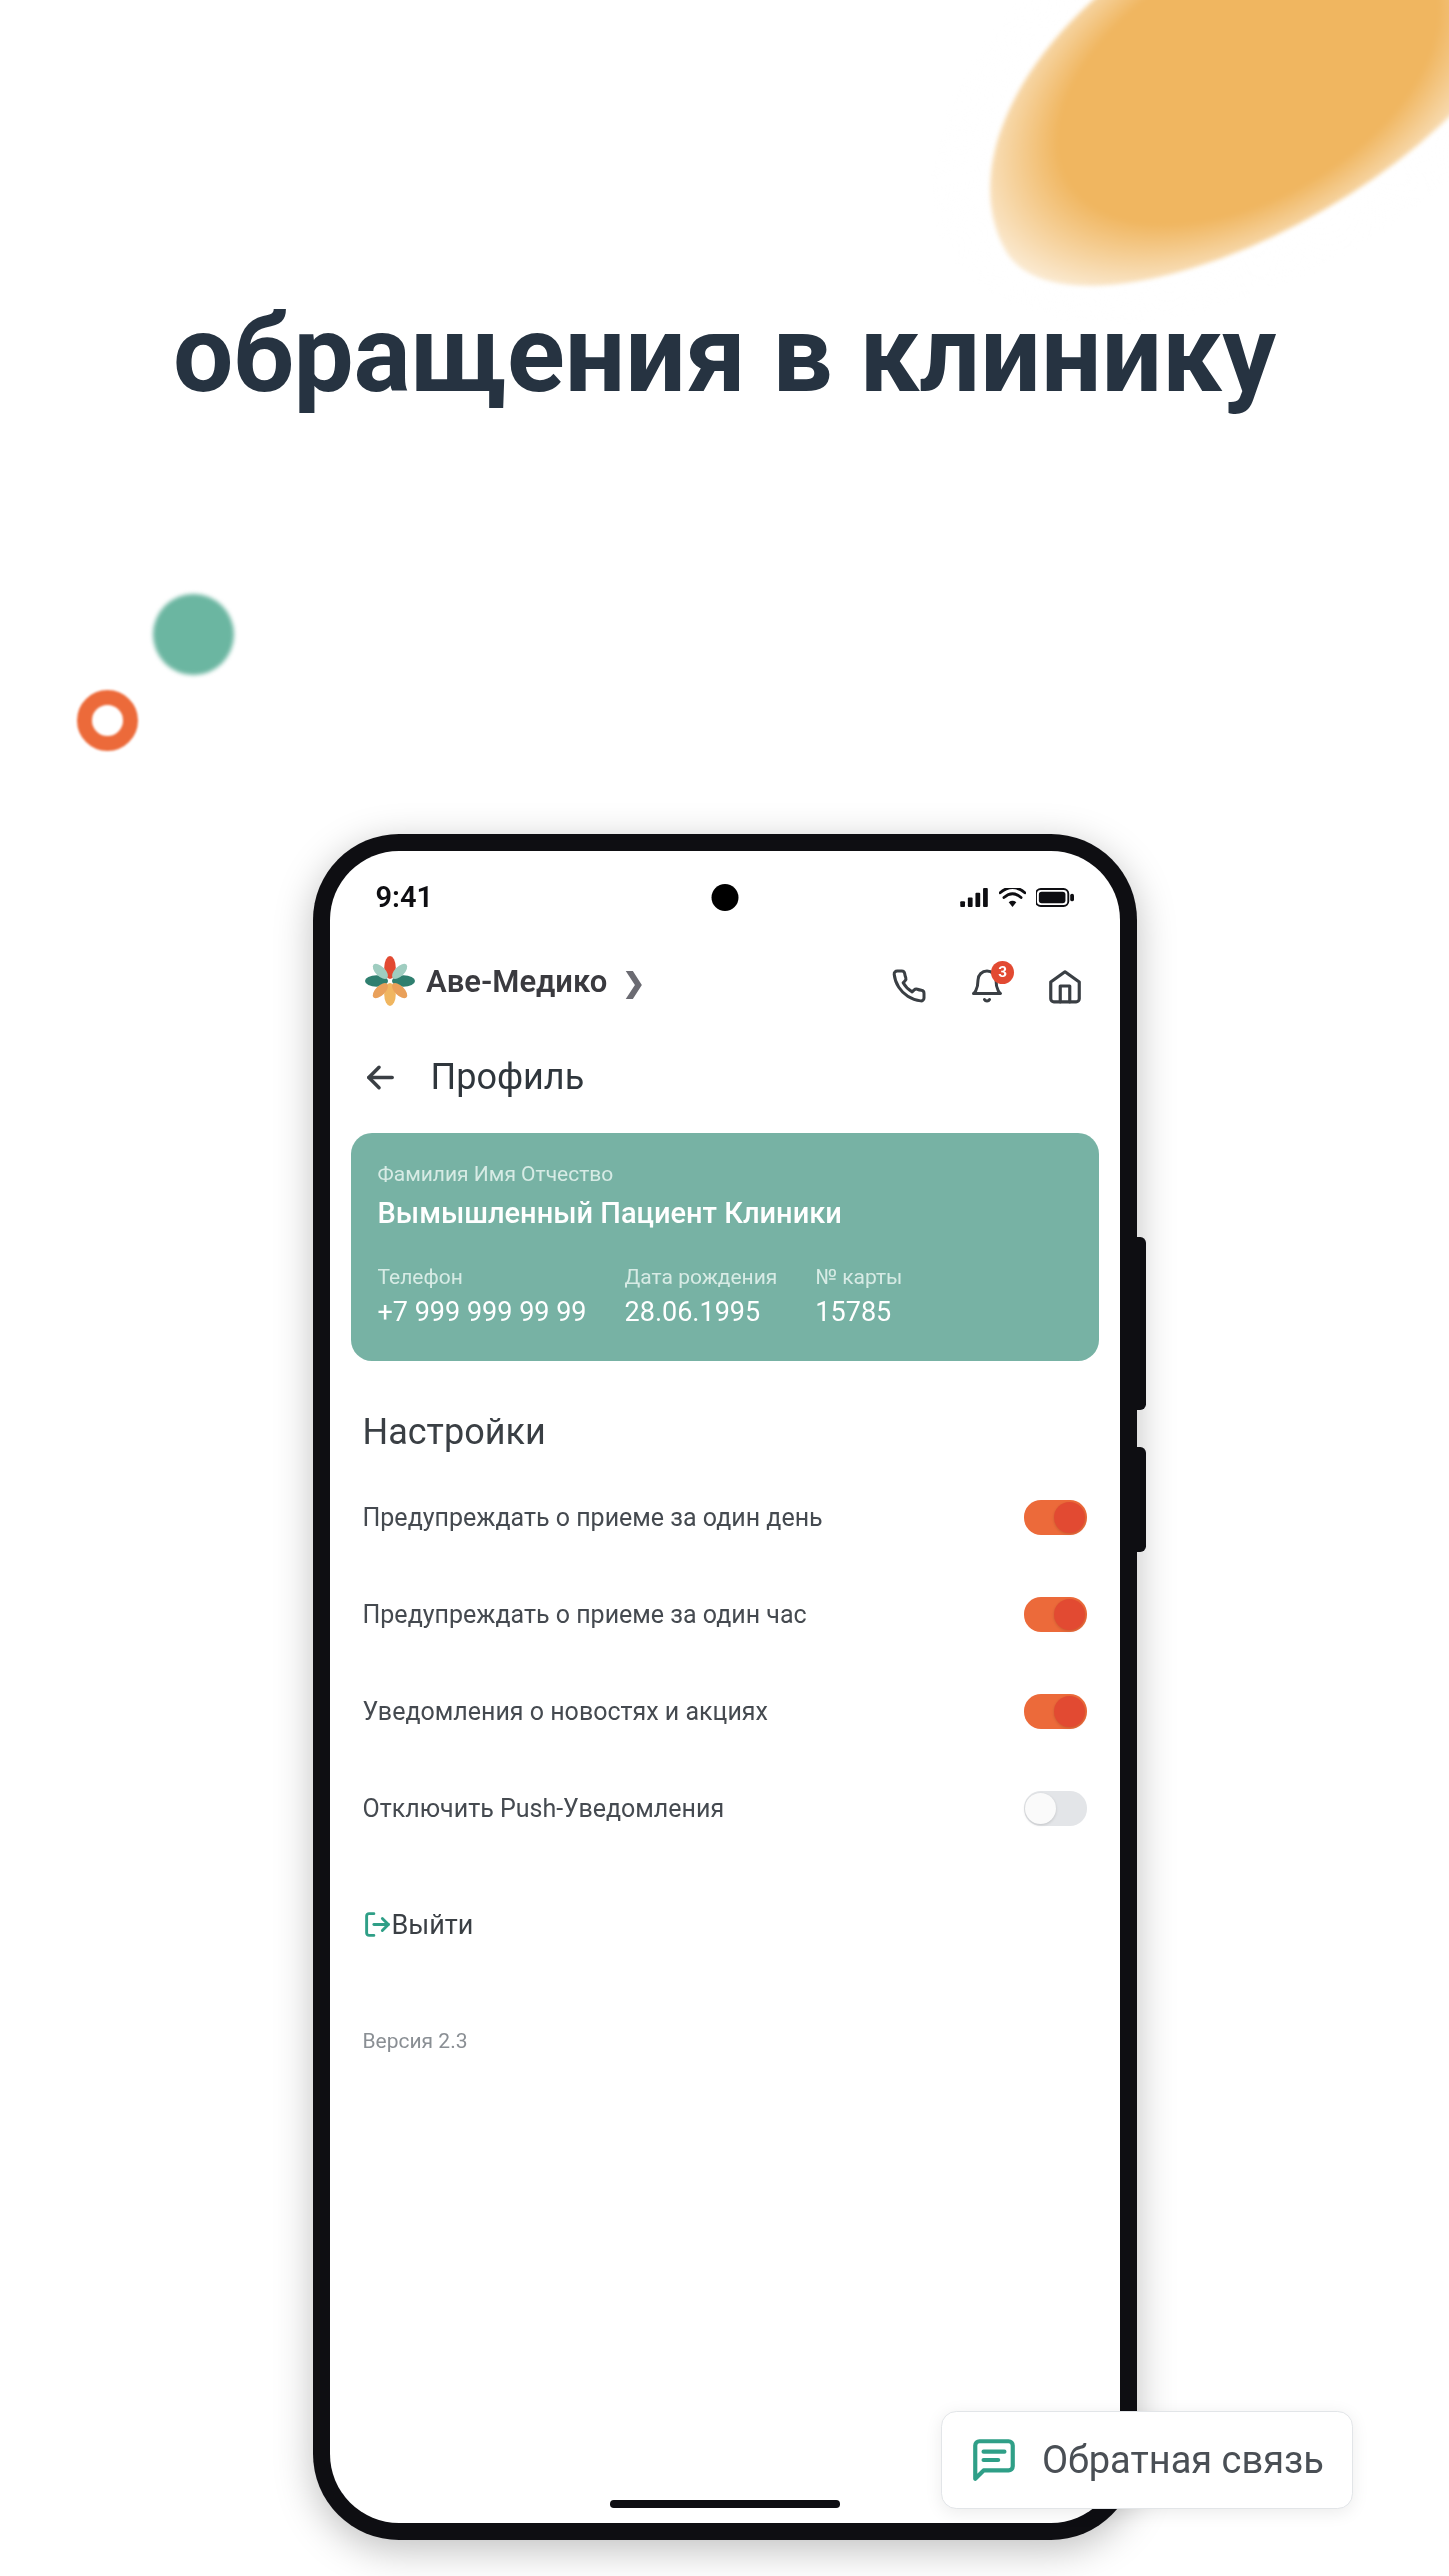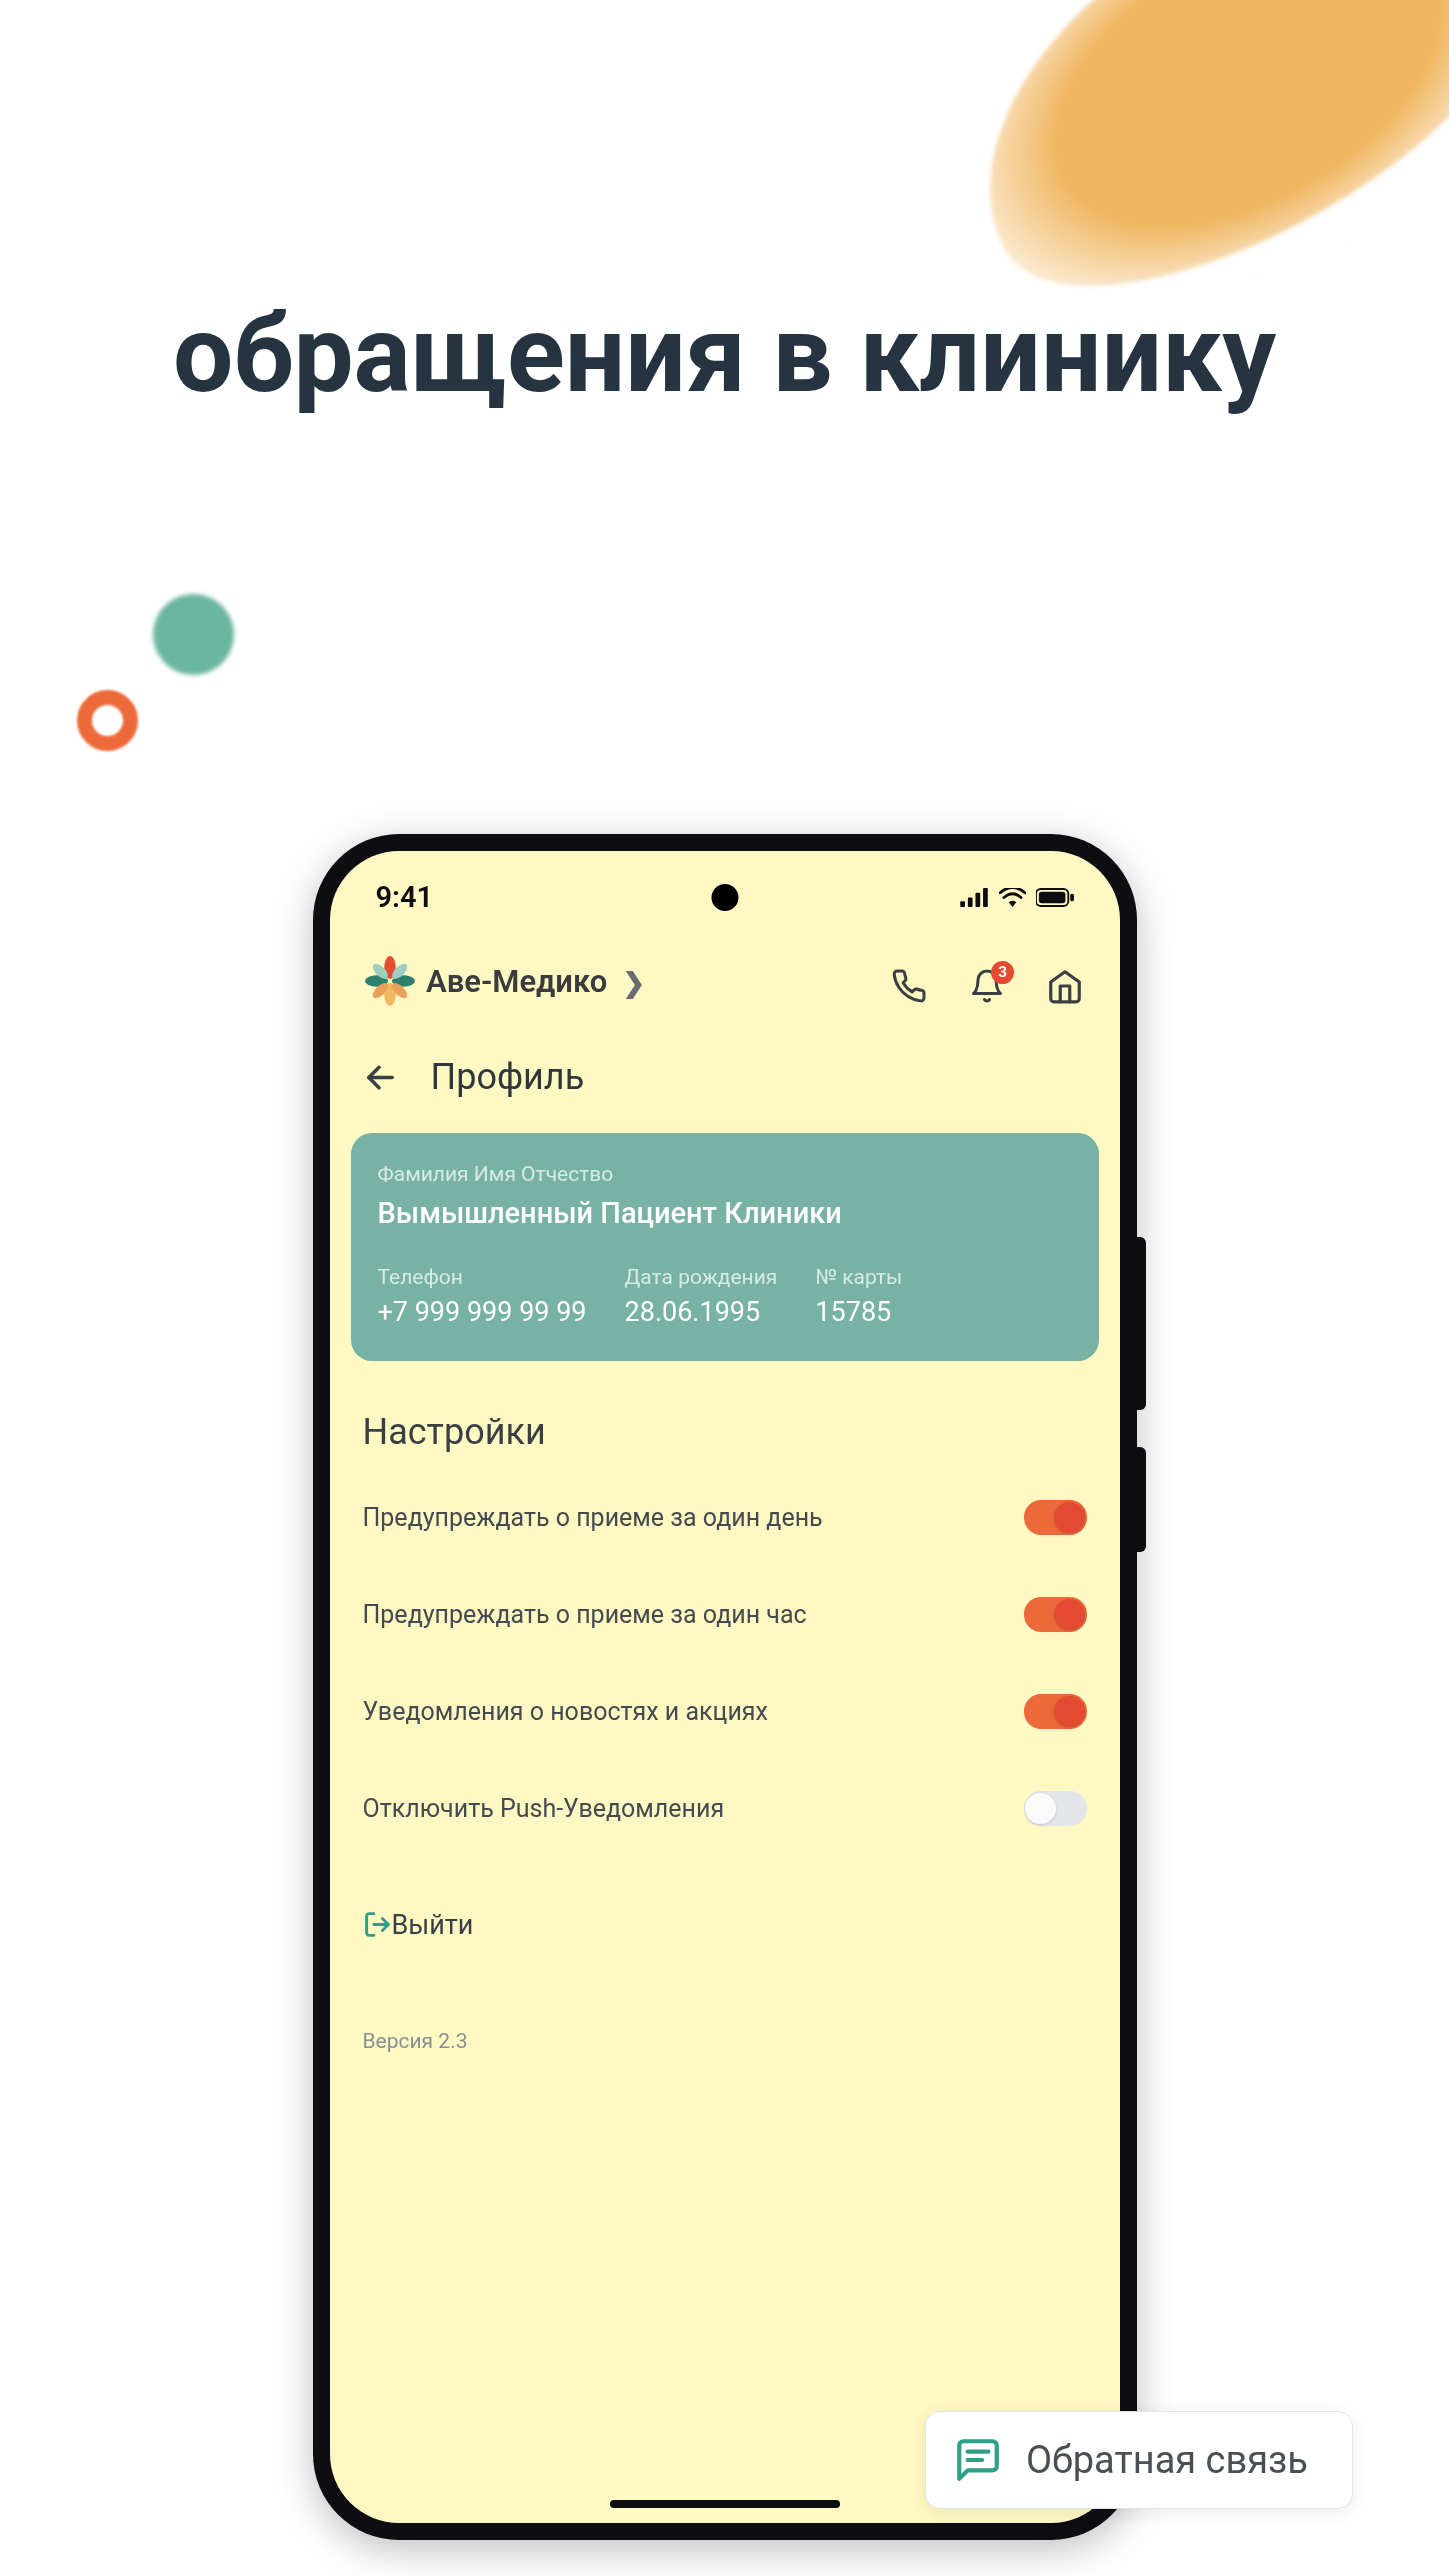--- a/index.html
+++ b/index.html
@@ -82,21 +82,21 @@
     width: 9.6px;
     background: #0e0e12;
     border-radius: 0 5.8px 5.8px 0;
   }
   .side1 { top: 403px; height: 173px; }
   .side2 { top: 613px; height: 105px; }
 
   .screen {
     width: 100%;
     height: 100%;
-    background: #fef9c3;
+    background: #ffffff;
     border-radius: 69px;
     overflow: hidden;
     position: relative;
   }
 
   .camera {
     position: absolute;
     top: 33px;
     left: 50%;
     transform: translateX(-50%);
@@ -232,21 +232,21 @@
   }
 
   
   .feedback {
     position: absolute;
     right: 96px;
     bottom: 67px;
     background: #ffffff;
     border: 1px solid #e2e5e8;
     border-radius: 15.3px;
-    padding: 23px 44px 23px 27px;
+    padding: 23px 28px 23px 27px;
     display: flex;
     align-items: center;
     gap: 23px;
     box-shadow: 0 3.8px 17px rgba(0,0,0,0.08);
   }
   .feedback-label { font-size: 38px; color: #4a4f55; }
 
   svg { display: block; }
 </style>
 </head>

